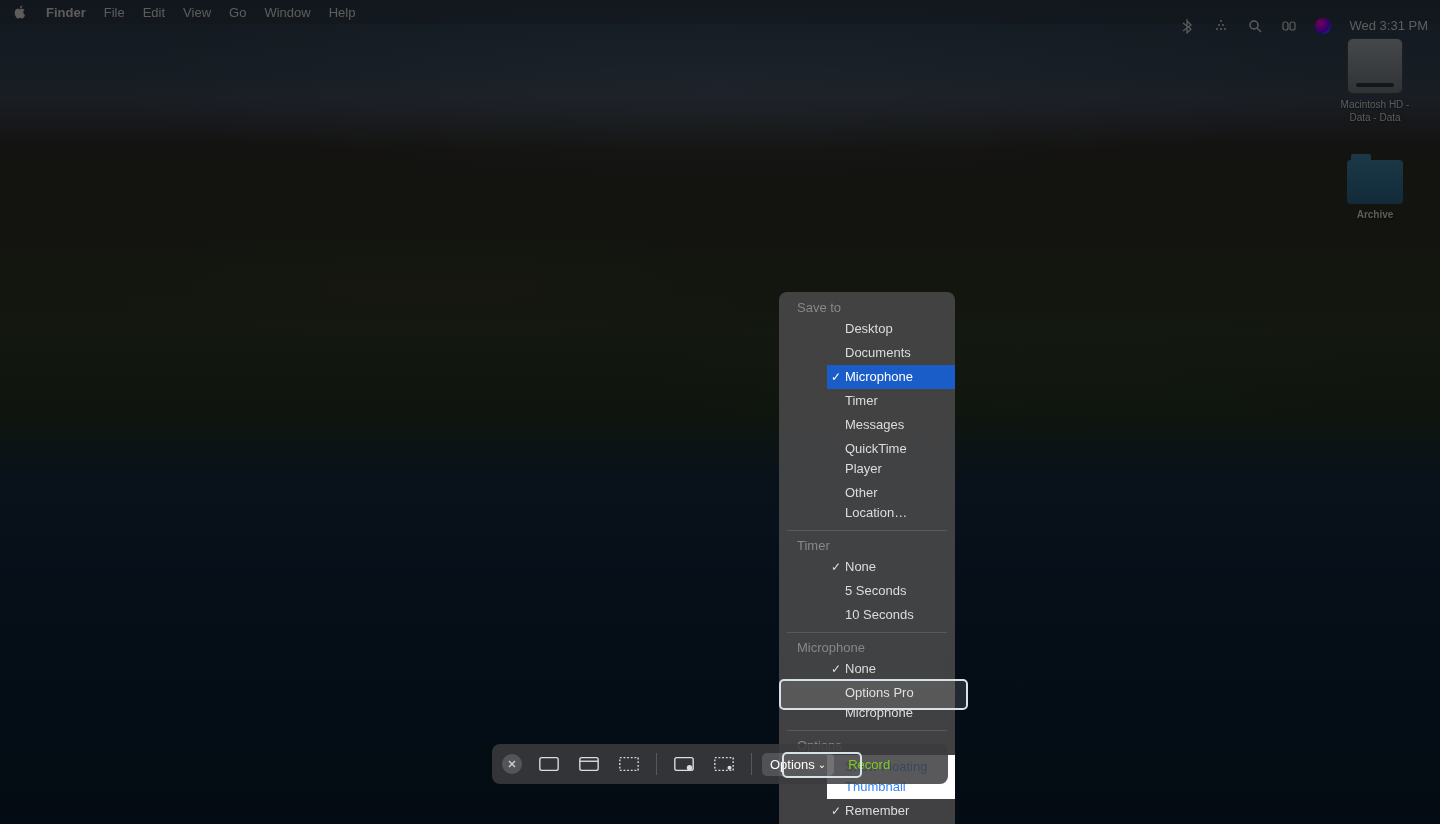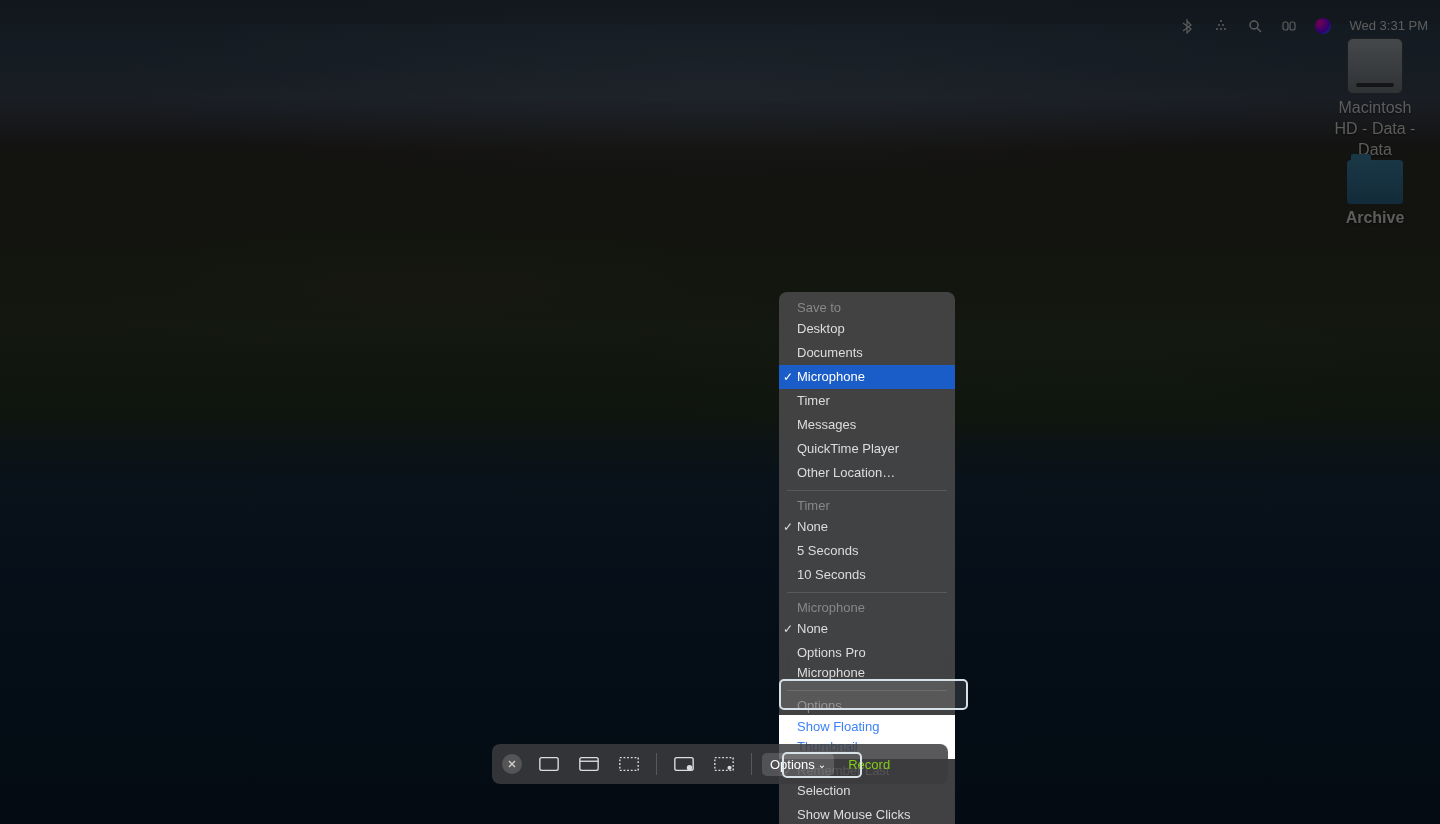--- a/index.html
+++ b/index.html
@@ -38,21 +38,21 @@
     z-index: 2;
   }
   .menubar-left { display: flex; align-items: center; gap: 18px; }
   .menubar-left .app-name { font-weight: 600; }
   .menubar-right { margin-left: auto; display: flex; align-items: center; gap: 18px; margin-top: 27px; }
   .status-icon { width: 16px; height: 16px; display:inline-flex; align-items:center; justify-content:center; color:#ccc; }
   .status-icon svg { width:16px; height:16px; }
   .siri { width:16px; height:16px; border-radius:50%; background: radial-gradient(circle at 30% 30%, #f0a, #60f 60%, #0af); }
 
   
-  .desktop-icon { position: absolute; width: 90px; text-align: center; color: #ccc; font-size: 16px; z-index:3; }
+  .desktop-icon { position: absolute; width: 90px; text-align: center; color: #ccc; font-size: 10px; z-index:3; }
   .desktop-icon .label { margin-top: 4px; text-shadow: 0 1px 2px rgba(0,0,0,0.6); line-height: 1.3; }
   .hd-icon { width: 56px; height: 56px; margin: 0 auto; background: linear-gradient(#9aa0a6,#6b7076); border-radius: 6px; border:1px solid #444; position:relative; }
   .hd-icon::after { content:""; position:absolute; bottom:6px; left:8px; right:8px; height:4px; background:#2d3034; border-radius:2px; }
   .folder-icon { width: 56px; height: 44px; margin: 6px auto 0; background: linear-gradient(#3a7a9a,#2a6080); border-radius: 4px; position:relative; }
   .folder-icon::before { content:""; position:absolute; top:-6px; left:4px; width:20px; height:8px; background:#3a7a9a; border-radius:2px 2px 0 0; }
 
   
   .toolbar {
     position: absolute; left: 492px; top: 744px;
     width: 456px; height: 40px;
@@ -81,32 +81,46 @@
     position: absolute; left: 779px; top: 292px;
     width: 176px;
     background: rgba(70,70,72,0.92);
     border-radius: 8px 8px 0 0;
     color: #ddd; font-size: 13px;
     z-index: 10;
     padding: 6px 0;
     backdrop-filter: blur(6px);
   }
   .menu-section-title { color: #888; padding: 2px 18px 2px 18px; font-size: 13px; }
-  .menu-item { padding: 2px 18px 2px 18px; position:relative; line-height:20px; }
+  .menu-item { padding: 2px 18px 2px 18px; position:relative; line-height:20px;margin-left:48px; }
   .menu-item.selected { background: #1a5cc8; color:#fff; }
   .menu-item.highlighted { background: #fff; color:#3b82f6; }
   .menu-item .check { position:absolute; left:4px; top:2px; font-size:12px; }
   .menu-sep { height:1px; background: rgba(255,255,255,0.12); margin:5px 8px; }
 </style>
 </head>
 <body>
 
 <div class="wallpaper"></div>
 
 <div class="menubar">
+  <div class="menubar-left">
+    <span class="status-icon">
+      <svg viewBox="0 0 16 16" fill="currentColor">
+          <path d="M11.2 8.5c0-1.6 1.3-2.4 1.4-2.4-0.8-1.1-1.9-1.3-2.3-1.3-1-0.1-1.9 0.6-2.4 0.6-0.5 0-1.3-0.6-2.1-0.6-1.1 0-2.1 0.6-2.6 1.6-1.1 2-0.3 4.9 0.8 6.5 0.5 0.8 1.2 1.6 2 1.6 0.8 0 1.1-0.5 2.1-0.5 1 0 1.2 0.5 2.1 0.5 0.9 0 1.4-0.8 2-1.6 0.6-0.9 0.9-1.8 0.9-1.8 0 0-1.7-0.7-1.7-2.6zM9.7 3.6c0.4-0.5 0.7-1.3 0.6-2-0.6 0-1.4 0.4-1.8 0.9-0.4 0.5-0.8 1.2-0.7 2 0.7 0 1.4-0.4 1.9-0.9z"></path>
+        </svg>
+    </span>
+    <span class="app-name">Finder</span>
+    <span>File</span>
+    <span>Edit</span>
+    <span>View</span>
+    <span>Go</span>
+    <span>Window</span>
+    <span>Help</span>
+  </div>
   <div class="menubar-right">
     <span class="status-icon">
       <svg viewBox="0 0 16 16" fill="none" stroke="currentColor" stroke-width="1.2">
           <path d="M8 1v14l4-4-8-6m0 8l8-6-4-4"></path>
         </svg>
     </span>
     <span class="status-icon">
       <svg viewBox="0 0 16 16" fill="currentColor">
           <circle cx="4" cy="11" r="1"></circle>
           <circle cx="8" cy="11" r="1"></circle>

